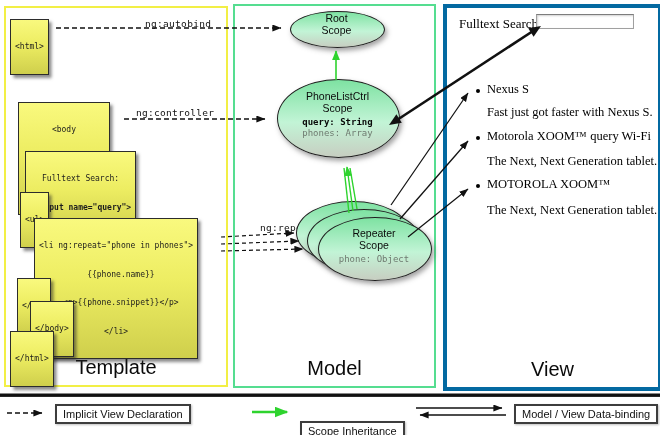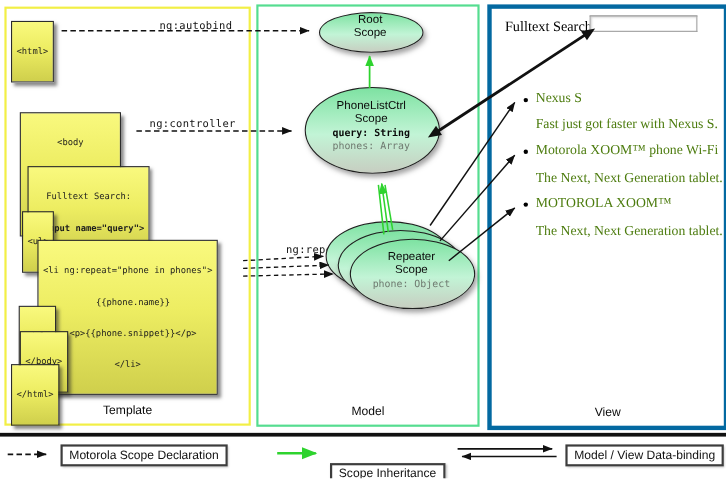--- a/index.html
+++ b/index.html
@@ -4,21 +4,21 @@
 <style>
   html,body{margin:0;padding:0;background:#fff;}
   #stage{position:relative;width:660px;height:435px;background:#fff;overflow:hidden;
          font-family:"Liberation Sans",sans-serif;}
   
   .col{position:absolute;background:#fff;}
   .col-template{left:4px;top:6px;width:220px;height:377px;border:2px solid #f2ef45;}
   .col-model{left:233px;top:4px;width:199px;height:380px;border:2px solid #55dd90;}
   .col-view{left:443px;top:4px;width:211px;height:379px;border:4px solid #0369a1;}
   .col-title{position:absolute;bottom:6px;left:0;right:0;text-align:center;
-             font-size:11px;color:#0a0a0a;}
+             font-size:20px;color:#0a0a0a;}
   
   .code-box{position:absolute;background:linear-gradient(180deg,#f9f97e 0%,#eded62 45%,#cfcf4c 100%);
             border:1px solid #2c2c2c;box-shadow:2.5px 3px 3px rgba(40,40,40,.55);
             font-family:"DejaVu Sans Mono",monospace;font-size:8px;line-height:9.5px;
             color:#1c1c1c;padding:3px 4px;white-space:pre;}
   .code-box .b{font-weight:bold;}
   .code-line{display:block;white-space:pre;text-align:center;}
   
   .ng-label{position:absolute;font-family:"DejaVu Sans Mono",monospace;font-size:9.5px;
             color:#111;letter-spacing:.3px;}
@@ -32,21 +32,21 @@
               white-space:nowrap;}
   .prop-strong{font-weight:bold;color:#0a0a0a;}
   .prop-dim{color:#6f7a70;}
   
   .view-search-label{position:absolute;left:459px;top:16px;font-family:"Liberation Serif",serif;
                      font-size:13px;color:#000;}
   .view-search-input{position:absolute;left:536px;top:14px;width:92px;height:13px;
                      border:1px solid #a0a0a0;border-top-color:#7d7d7d;background:#fff;
                      box-shadow:inset 1px 1px 2px rgba(0,0,0,.18);font-size:10px;padding:0 2px;}
   .view-item-name,.view-item-snippet{position:absolute;font-family:"Liberation Serif",serif;
-                     font-size:12.5px;color:#4d7c0f;white-space:nowrap;}
+                     font-size:12.5px;color:#000000;white-space:nowrap;}
   .bullet-dot{position:absolute;width:4px;height:4px;border-radius:50%;background:#000;}
   
   .legend-box{position:absolute;background:#fff;border:2px solid #3d3d3d;
               box-shadow:1px 1px 2px rgba(0,0,0,.25);font-size:11px;color:#111;
               padding:2px 6px;white-space:nowrap;}
   
   #overlay{position:absolute;left:0;top:0;width:660px;height:435px;z-index:5;pointer-events:none;}
 </style>
 </head>
 <body>
@@ -86,21 +86,21 @@
     <span class="code-line">&lt;li ng:repeat="phone in phones"&gt;</span>
     <span class="code-line">  {{phone.name}}</span>
     <span class="code-line">  &lt;p&gt;{{phone.snippet}}&lt;/p&gt;</span>
     <span class="code-line">&lt;/li&gt;</span>
   </div>
 
   <div class="code-box" style="left:17px;top:278px;">
     <span class="code-line">&lt;/ul&gt;</span>
   </div>
 
-  <div class="code-box" style="left:18px;top:301px;">
+  <div class="code-box" style="left:30px;top:301px;">
     <span class="code-line">&lt;/body&gt;</span>
   </div>
 
   <div class="code-box" style="left:10px;top:331px;">
     <span class="code-line">&lt;/html&gt;</span>
   </div>
 
   <div class="ng-label" style="left:145px;top:18px;">ng:autobind</div>
   <div class="ng-label" style="left:136px;top:107px;">ng:controller</div>
   <div class="ng-label" style="left:236px;top:222px;padding-left:24px;">ng:repeat</div>
@@ -129,28 +129,28 @@
   </div>
 
   <div class="view-search-label">Fulltext Search:</div>
   <input class="view-search-input" type="text" value="" style="">
 
   <span class="bullet-dot" style="left:476px;top:89px;"></span>
   <div class="view-item-name" style="left:487px;top:82px;">Nexus S</div>
   <div class="view-item-snippet" style="left:487px;top:105px;">Fast just got faster with Nexus S.</div>
 
   <span class="bullet-dot" style="left:476px;top:136px;"></span>
-  <div class="view-item-name" style="left:487px;top:129px;">Motorola XOOM™ phone Wi-Fi</div>
+  <div class="view-item-name" style="left:487px;top:129px;">Motorola XOOM™ query Wi-Fi</div>
   <div class="view-item-snippet" style="left:487px;top:154px;">The Next, Next Generation tablet.</div>
 
   <span class="bullet-dot" style="left:476px;top:184px;"></span>
   <div class="view-item-name" style="left:487px;top:177px;">MOTOROLA XOOM™</div>
   <div class="view-item-snippet" style="left:487px;top:203px;">The Next, Next Generation tablet.</div>
 
-  <div class="legend-box" style="left:55px;top:404px;">Motorola Scope Declaration</div>
+  <div class="legend-box" style="left:55px;top:404px;">Implicit View Declaration</div>
   <div class="legend-box" style="left:300px;top:421px;text-align:center;">Scope Inheritance</div>
   <div class="legend-box" style="left:514px;top:404px;">Model / View Data-binding</div>
 
   <svg id="overlay" viewBox="0 0 660 435">
     <defs>
       <marker id="mb" markerUnits="userSpaceOnUse" markerWidth="10" markerHeight="8" refX="8.6" refY="3.5" orient="auto">
         <path d="M0,0 L9,3.5 L0,7 Z" fill="#111"></path>
       </marker>
       <marker id="mg" markerUnits="userSpaceOnUse" markerWidth="11" markerHeight="9" refX="9.2" refY="4" orient="auto">
         <path d="M0,0 L10,4 L0,8 Z" fill="#2ed32e"></path>

